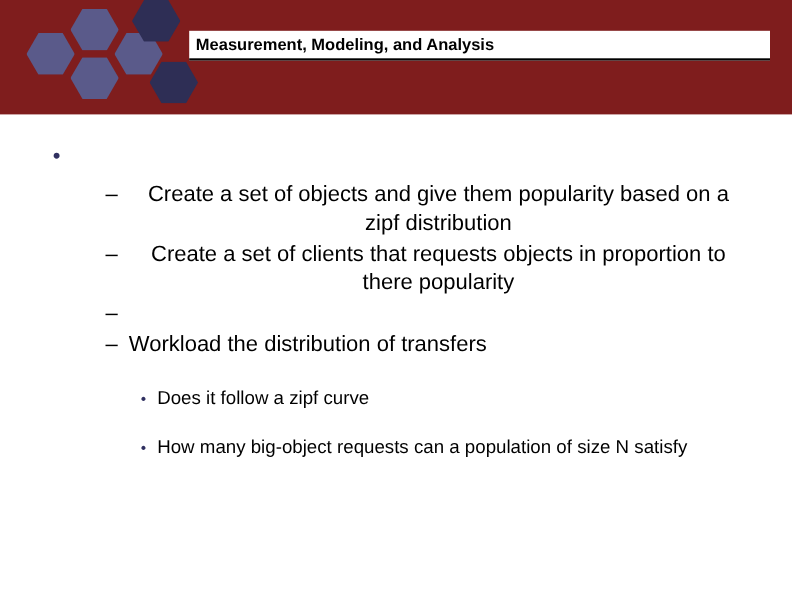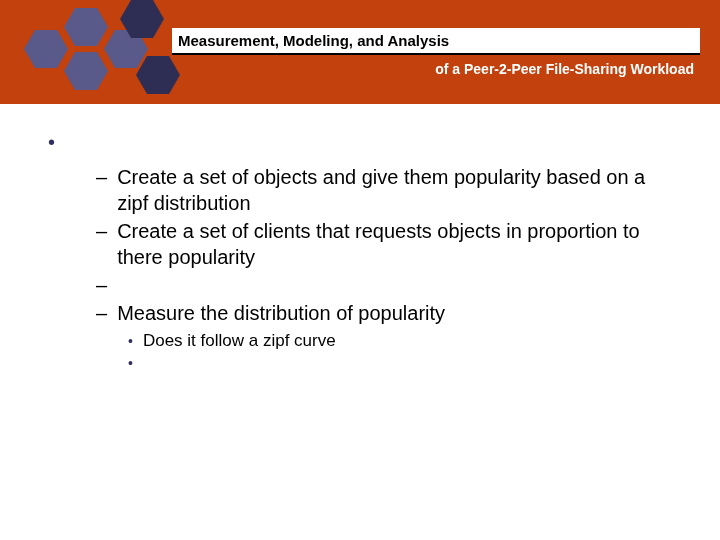--- a/index.html
+++ b/index.html
@@ -8,21 +8,21 @@
     height: 540px;
     background: #ffffff;
     font-family: Verdana, Geneva, sans-serif;
     position: relative;
     overflow: hidden;
   }
   .header {
     position: relative;
     width: 720px;
     height: 104px;
-    background: #c2410c;
+    background: #7f1d1d;
   }
   .hexcluster {
     position: absolute;
     left: 18px;
     top: 6px;
     width: 160px;
     height: 100px;
   }
   .hex {
     position: absolute;
@@ -91,20 +91,21 @@
     color: #000000;
     font-size: 20px;
     margin-right: 10px;
     line-height: 1.3;
     flex-shrink: 0;
   }
   .sub-item .text {
     font-size: 20px;
     color: #000000;
     line-height: 1.3;
+    text-align: center;
   }
   .subsub {
     margin-left: 32px;
     margin-top: 4px;
   }
   .subsub-item {
     display: flex;
     align-items: baseline;
     margin-bottom: 2px;
   }
@@ -112,39 +113,37 @@
     color: #303060;
     font-size: 14px;
     margin-right: 10px;
     line-height: 1.3;
     flex-shrink: 0;
   }
   .subsub-item .text {
     font-size: 17px;
     color: #000000;
     line-height: 1.3;
+    margin-top: 21px;
   }
 </style>
 </head>
 <body>
 
 <div class="header">
   <div class="hexcluster">
     <div class="hex" style="left:6px; top:24px;"></div>
     <div class="hex" style="left:46px; top:2px;"></div>
     <div class="hex" style="left:46px; top:46px;"></div>
     <div class="hex" style="left:86px; top:24px;"></div>
     <div class="hex dark" style="left:102px; top:-6px;"></div>
     <div class="hex dark" style="left:118px; top:50px;"></div>
   </div>
   <div class="title-bar">
     <span class="title-text">Measurement, Modeling, and Analysis</span>
-  </div>
-  <div class="subtitle-bar">
-    <span class="subtitle-text">of a Peer-2-Peer File-Sharing Workload</span>
   </div>
 </div>
 
 <div class="content">
   <div class="bullet-main">
     <span class="dot">•</span>
   </div>
   <div class="sublist">
     <div class="sub-item">
       <span class="dash">–</span>
@@ -152,25 +151,26 @@
     </div>
     <div class="sub-item">
       <span class="dash">–</span>
       <span class="text">Create a set of clients that requests objects in proportion to there popularity</span>
     </div>
     <div class="sub-item">
       <span class="dash">–</span>
     </div>
     <div class="sub-item">
       <span class="dash">–</span>
-      <span class="text">Measure the distribution of popularity</span>
+      <span class="text">Workload the distribution of transfers</span>
     </div>
     <div class="subsub">
       <div class="subsub-item">
         <span class="dot2">•</span>
         <span class="text">Does it follow a zipf curve</span>
       </div>
       <div class="subsub-item">
         <span class="dot2">•</span>
+        <span class="text">How many big-object requests can a population of size N satisfy</span>
       </div>
     </div>
   </div>
 </div>
 
 </body></html>

